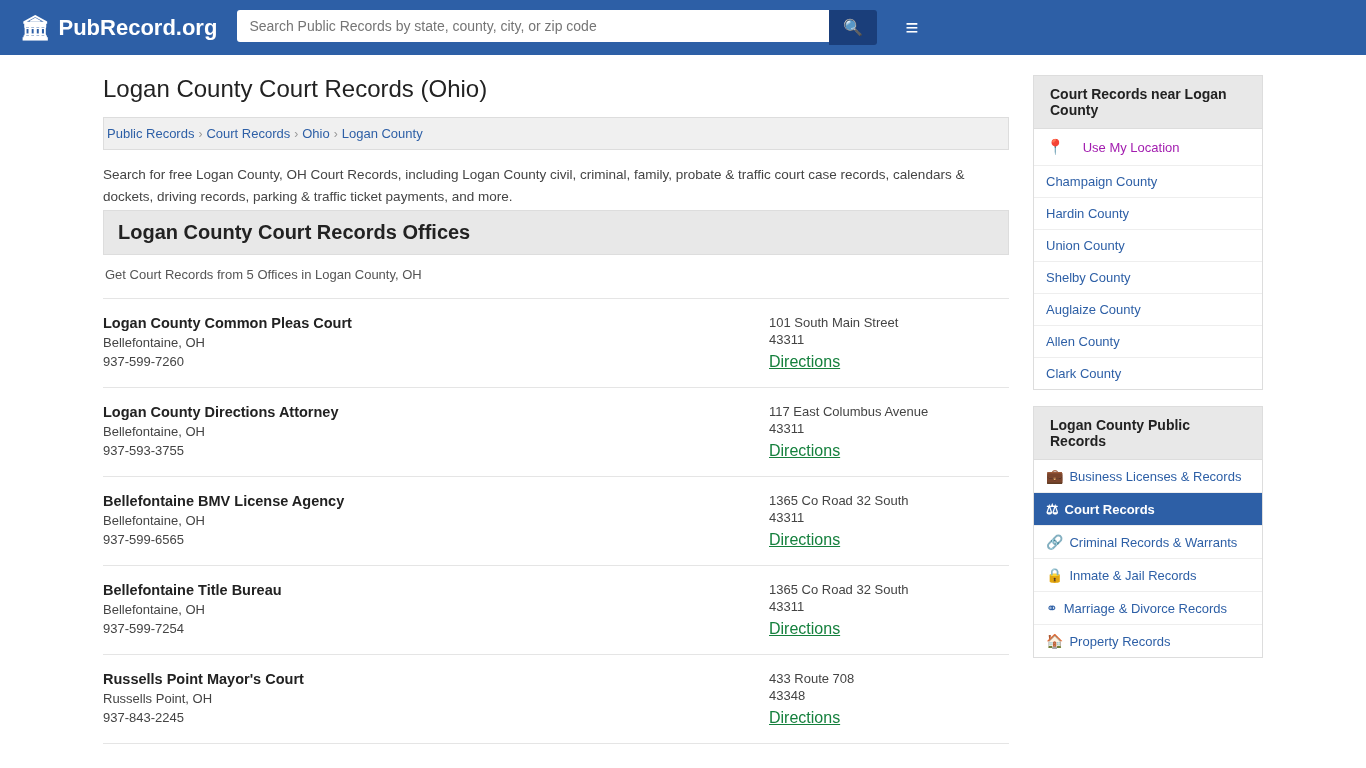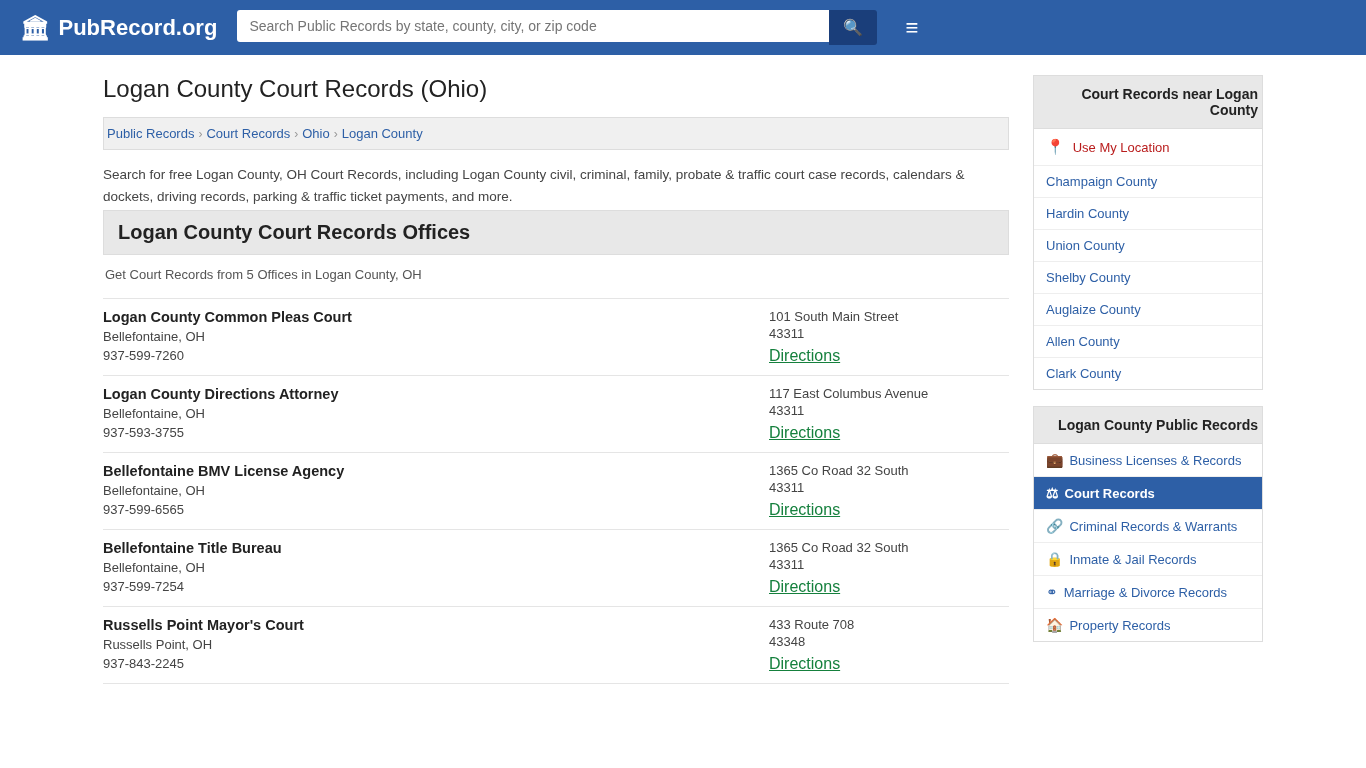--- a/index.html
+++ b/index.html
@@ -127,21 +127,21 @@
       margin-bottom: 16px;
       padding-left: 2px;
       margin-top: 12px;
     }
 
     
     .office-list { display: flex; flex-direction: column; }
     .office-entry {
       display: flex;
       border-bottom: 1px solid #e5e5e5;
-      padding: 10px 0;
+      padding: 16px 0;
     }
     .office-entry:first-child { border-top: 1px solid #e5e5e5; }
     .office-left { flex: 1; }
     .office-right { width: 260px; text-align: left; padding-left: 20px; }
     .office-name {
       font-weight: bold;
       font-size: 14.5px;
       color: #222;
       margin-bottom: 4px;
     }
@@ -156,26 +156,25 @@
       cursor: pointer;
     }
 
     
     .sidebar-box {
       border: 1px solid #ddd;
       margin-bottom: 16px;
     }
     .sidebar-heading {
       background: #e8e8e8;
-      padding: 10px 4px;
+      padding: 10px 16px;
       font-size: 14px;
       font-weight: bold;
       color: #222;
       border-bottom: 1px solid #ddd;
-      text-align: right;
     }
     .sidebar-item {
       padding: 8px 12px;
       border-bottom: 1px solid #eee;
       font-size: 13px;
       color: #2d5fa6;
       cursor: pointer;
       display: flex;
       align-items: center;
       gap: 6px;
@@ -192,21 +191,21 @@
       display: flex;
       align-items: center;
       gap: 8px;
       padding: 9px 12px;
       font-size: 13px;
       color: #444;
       cursor: pointer;
       border-bottom: 1px solid #eee;
     }
     .location-icon { color: #e05555; font-size: 15px; }
-    .location-text { color: #b91c1c; }
+    .location-text { color: #a21caf; margin-left: 10px; }
     .county-link {
       display: block;
       padding: 8px 12px;
       font-size: 13px;
       color: #2d5fa6;
       border-bottom: 1px solid #eee;
       cursor: pointer;
       text-decoration: none;
     }
     .county-link:last-child { border-bottom: none; }

